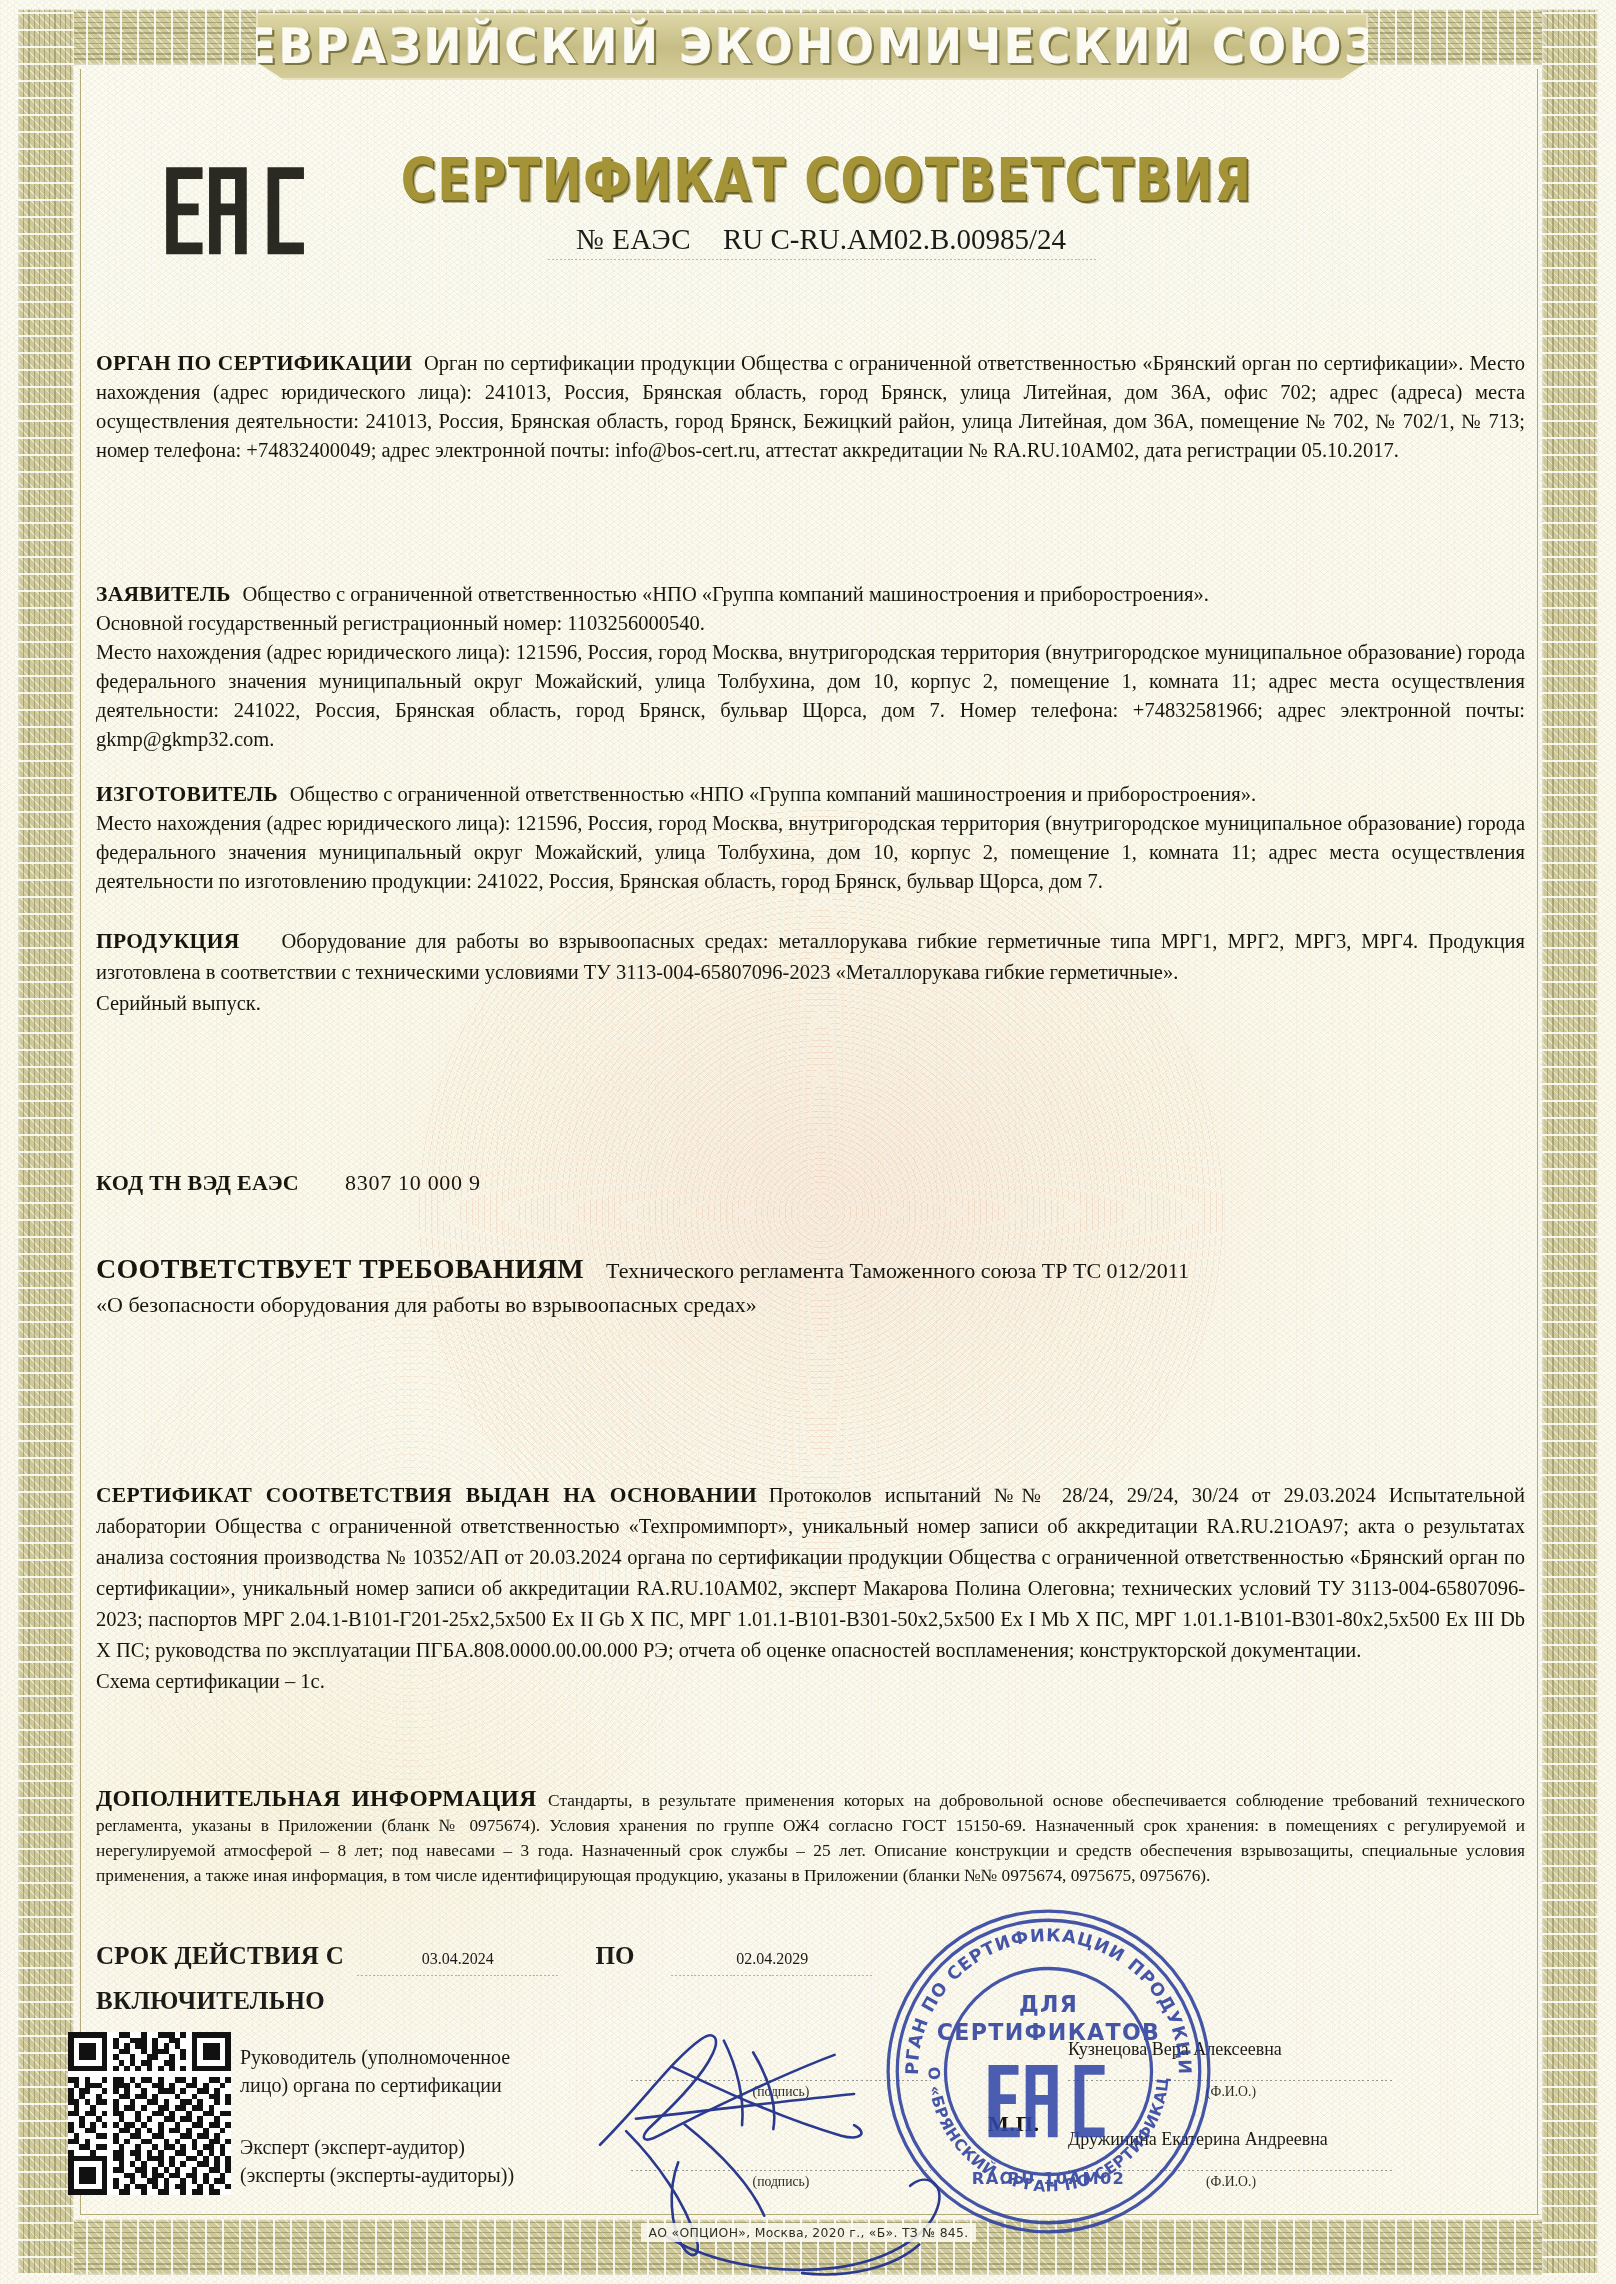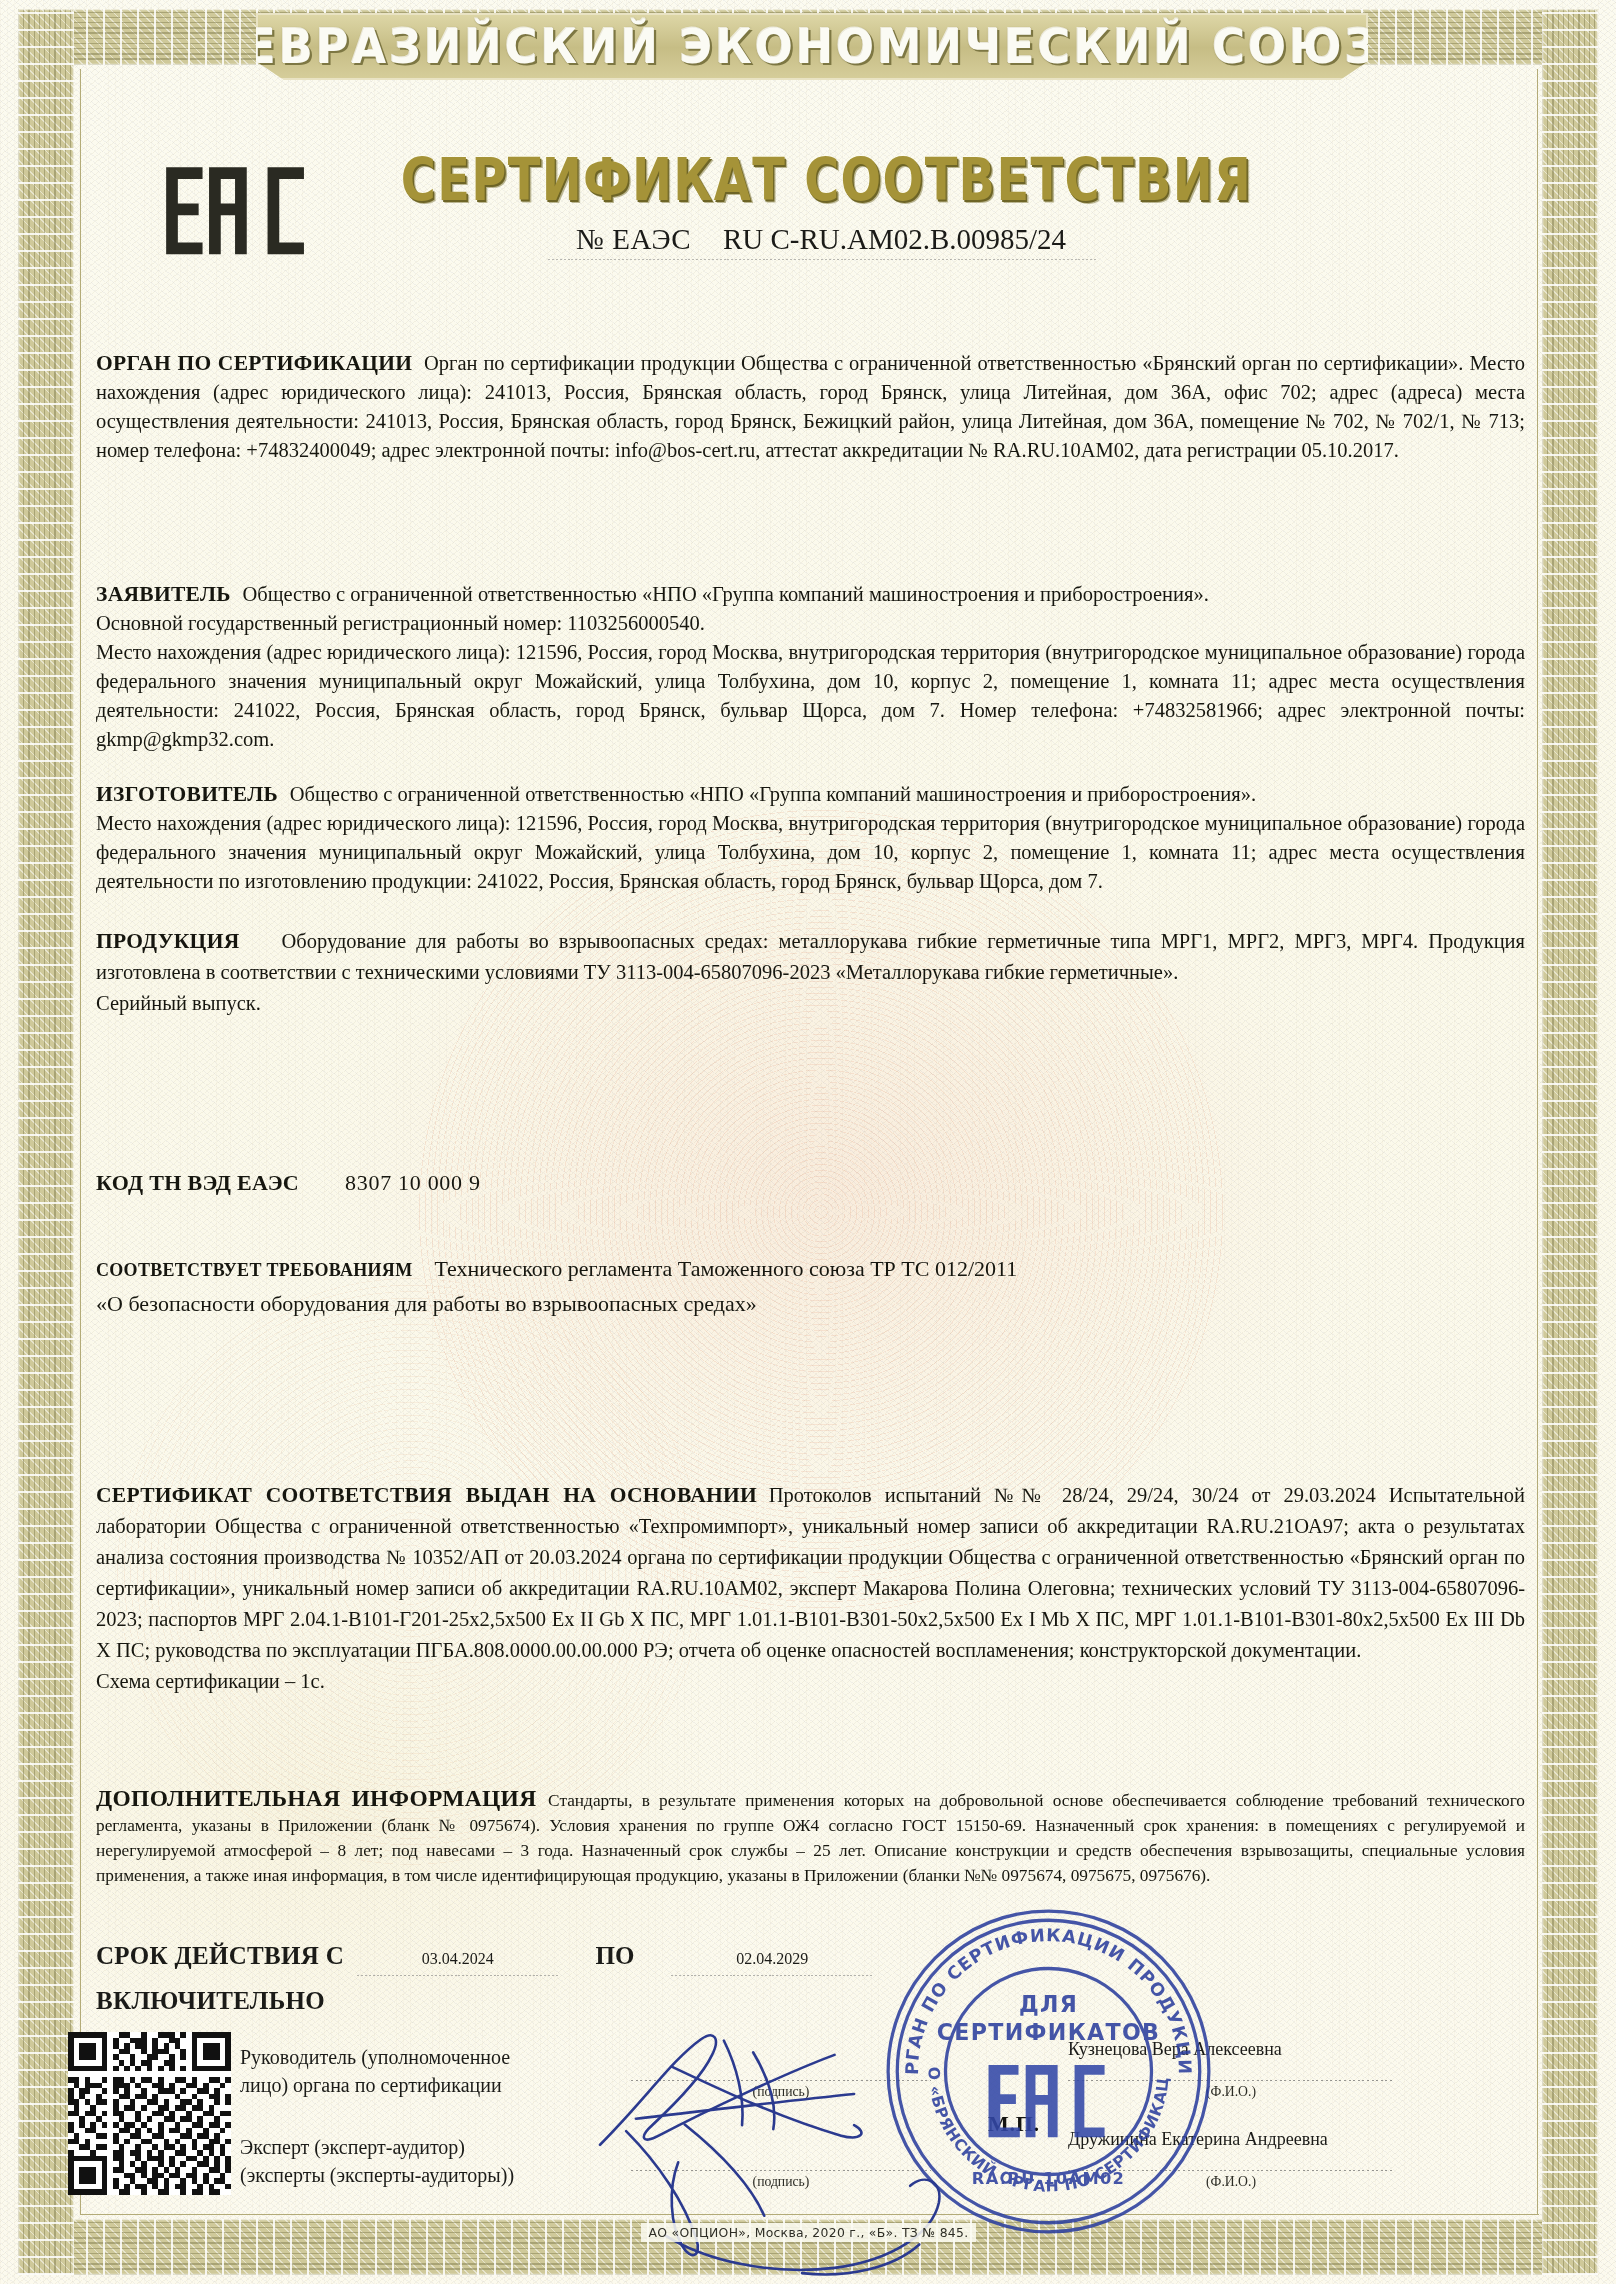--- a/index.html
+++ b/index.html
@@ -401,21 +401,21 @@
   <div class="block" id="blk-prod">
     <p><span class="hdr">ПРОДУКЦИЯ</span><span class="val">Оборудование для работы во взрывоопасных средах: металлорукава гибкие герметичные типа МРГ1, МРГ2, МРГ3, МРГ4. Продукция изготовлена в соответствии с техническими условиями ТУ 3113-004-65807096-2023 «Металлорукава гибкие герметичные».</span></p>
     <p style="text-align:left">Серийный выпуск.</p>
   </div>
 
   <div class="block" id="blk-tnved">
     <p style="text-align:left"><span class="hdr" style="font-size:22px">КОД ТН ВЭД ЕАЭС</span><span class="code">8307 10 000 9</span></p>
   </div>
 
   <div class="block" id="blk-sootv">
-    <p style="text-align:left"><span class="hdr" style="font-size:18px">СООТВЕТСТВУЕТ ТРЕБОВАНИЯМ</span><span class="val">Технического регламента Таможенного союза ТР ТС 012/2011</span></p>
+    <p style="text-align:left"><span class="hdr" style="font-size:28px">СООТВЕТСТВУЕТ ТРЕБОВАНИЯМ</span><span class="val">Технического регламента Таможенного союза ТР ТС 012/2011</span></p>
     <p style="text-align:left">«О безопасности оборудования для работы во взрывоопасных средах»</p>
   </div>
 
   <div class="block" id="blk-osnov">
     <p><span class="hdr">СЕРТИФИКАТ СООТВЕТСТВИЯ  ВЫДАН НА ОСНОВАНИИ</span><span class="hdr-sp"></span><span>Протоколов испытаний №№ 28/24, 29/24, 30/24 от 29.03.2024 Испытательной лаборатории Общества с ограниченной ответственностью «Техпромимпорт», уникальный номер записи об аккредитации RA.RU.21ОА97; акта о результатах анализа состояния производства № 10352/АП от 20.03.2024 органа по сертификации продукции Общества с ограниченной ответственностью «Брянский орган по сертификации», уникальный номер записи об аккредитации RA.RU.10АМ02, эксперт Макарова Полина Олеговна; технических условий ТУ 3113-004-65807096-2023; паспортов МРГ 2.04.1-В101-Г201-25х2,5х500 Ex II Gb X ПС, МРГ 1.01.1-В101-В301-50х2,5х500 Ex I Mb X ПС, МРГ 1.01.1-В101-В301-80х2,5х500 Ex III Db X ПС; руководства по эксплуатации ПГБА.808.0000.00.00.000 РЭ; отчета об оценке опасностей воспламенения; конструкторской документации.</span></p>
     <p style="text-align:left">Схема сертификации – 1с.</p>
   </div>
 
   <div class="block" id="blk-dopinfo">
     <p><span class="hdr">ДОПОЛНИТЕЛЬНАЯ ИНФОРМАЦИЯ</span><span class="hdr-sp"></span><span>Стандарты, в результате применения которых на добровольной основе обеспечивается соблюдение требований технического регламента, указаны в Приложении (бланк № 0975674). Условия хранения по группе ОЖ4 согласно ГОСТ 15150-69. Назначенный срок хранения: в помещениях с регулируемой и нерегулируемой атмосферой – 8 лет; под навесами – 3 года. Назначенный срок службы – 25 лет. Описание конструкции и средств обеспечения взрывозащиты, специальные условия применения, а также иная информация, в том числе идентифицирующая продукцию, указаны в Приложении (бланки №№ 0975674, 0975675, 0975676).</span></p>

